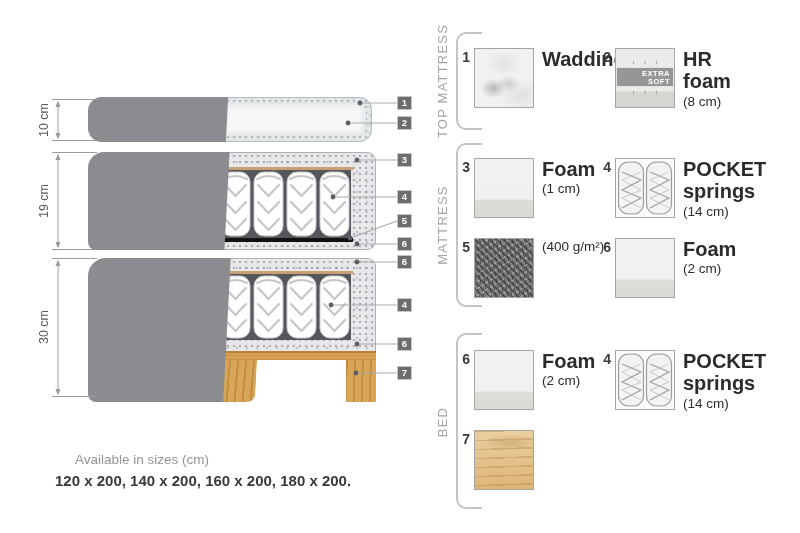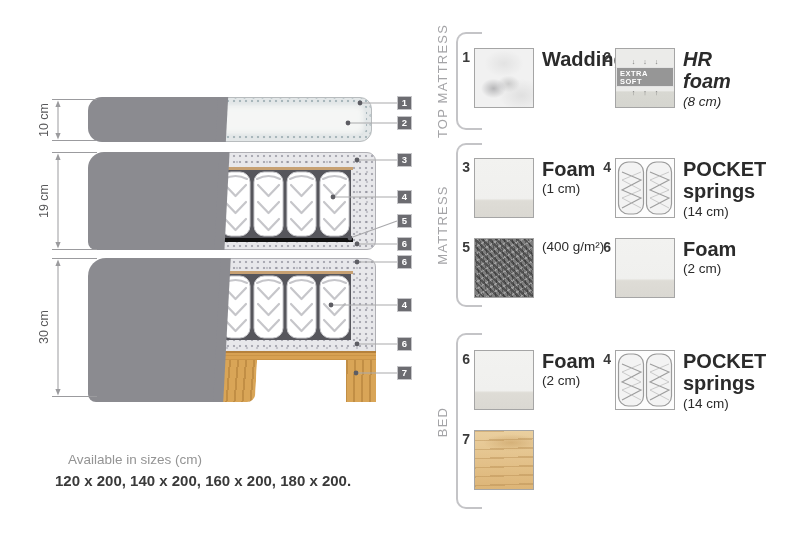--- a/index.html
+++ b/index.html
@@ -37,38 +37,38 @@
     border-top:2px solid #b5813c;
     background-image:repeating-linear-gradient(0deg, rgba(160,110,40,.25) 0 1px, transparent 1px 4px); }
   .leg { position:absolute; background:#d9a557;
     background-image:repeating-linear-gradient(92deg, rgba(150,100,35,.35) 0 2px, transparent 2px 8px); }
 
   .tag { position:absolute; left:397px; width:15px; height:14px; background:#6c6c71;
     border:1px solid #c6c6c9; color:#ffffff; font-size:9.5px; font-weight:bold;
     text-align:center; line-height:12px; }
 
   .sizes-block { position:absolute; left:55px; top:452px; }
-  .sizes-title { font-size:13.5px; color:#949494; margin-left:13px; }
+  .sizes-title { font-size:13.5px; color:#949494; margin-left:20px; }
   .sizes-values { font-size:15px; font-weight:bold; color:#3a3a3a; margin-top:5px; }
 
   
   .legend { position:absolute; left:430px; top:0; width:370px; height:533px; }
   .bracket { position:absolute; left:26px; width:26px; border:2px solid #c4c4c7;
     border-right:none; border-radius:10px 0 0 10px; }
   .vlabel { position:absolute; left:-87px; width:200px; height:16px; text-align:center;
     transform:rotate(-90deg); font-size:13px; letter-spacing:1.2px; color:#a4a4a7;
     white-space:nowrap; }
 
   .legend-item { position:absolute; display:flex; align-items:flex-start; gap:4px; }
   .li-num { width:16px; flex:none; text-align:right; font-size:14px; font-weight:bold;
     color:#3a3a3a; padding-top:1px; }
   .swatch { position:relative; width:60px; height:60px; flex:none;
     border:1px solid #a5a5a5; overflow:hidden; }
   .li-label { padding-left:4px; width:70px; }
-  .li-label.wide { width:130px;font-style:italic; }
+  .li-label.wide { width:130px; }
   .li-name { font-size:20px; font-weight:bold; color:#2b2b2b; line-height:1.12; }
   .li-size { font-size:13.5px; color:#2b2b2b; line-height:1.15; margin-top:1px; }
 
   .sw-wadding { background:
     radial-gradient(ellipse 18px 14px at 32% 68%, rgba(168,168,170,.8) 0%, rgba(168,168,170,0) 70%),
     radial-gradient(ellipse 16px 12px at 58% 60%, rgba(200,200,200,.9) 0%, rgba(200,200,200,0) 70%),
     radial-gradient(ellipse 26px 18px at 50% 25%, rgba(225,225,225,.9) 0%, rgba(225,225,225,0) 75%),
     radial-gradient(ellipse 30px 22px at 80% 80%, rgba(222,222,222,.9) 0%, rgba(222,222,222,0) 75%),
     #f1f1f1; }
   .sw-hrfoam { background:linear-gradient(180deg,#ebebe9 0%,#ebebe9 72%,#d8d8d2 74%,#d5d5cf 100%);
@@ -81,21 +81,21 @@
   .sw-wood { background:
     radial-gradient(ellipse 40px 12px at 62% 20%, rgba(185,140,75,.4) 0%, rgba(185,140,75,0) 70%),
     repeating-linear-gradient(178deg, rgba(178,135,75,.4) 0 1.5px, transparent 1.5px 9px),
     linear-gradient(180deg,#eacf9f 0%,#ddb577 100%); }
   .sw-springs { background:#fdfdfd; }
 
   .badge-arrows { font-size:7px; letter-spacing:3px; color:#6f6f6f; line-height:1;
     margin-left:3px; }
   .arrows-top { margin-top:9px; }
   .badge { background:#969696; border:1px solid #e3e3e3; color:#ffffff; font-size:7.5px;
-    font-weight:bold; letter-spacing:.5px; padding:2px 3px 1px; line-height:1; margin:2px 0; }
+    font-weight:bold; letter-spacing:.5px; padding:2px 3px 1px; line-height:1; margin:2px 0;text-align:right; }
 </style>
 </head>
 <body>
 
 <div class="canvas">
 
   <div class="diagram">
 
     <div class="xsec" style="left:88px; top:97px; width:284px; height:45px;">
       <div class="expo wadding-speckle" style="left:130px; top:0; width:154px; height:45px; border:1px solid #b8bcbe; border-radius:2px 12px 12px 2px;">

